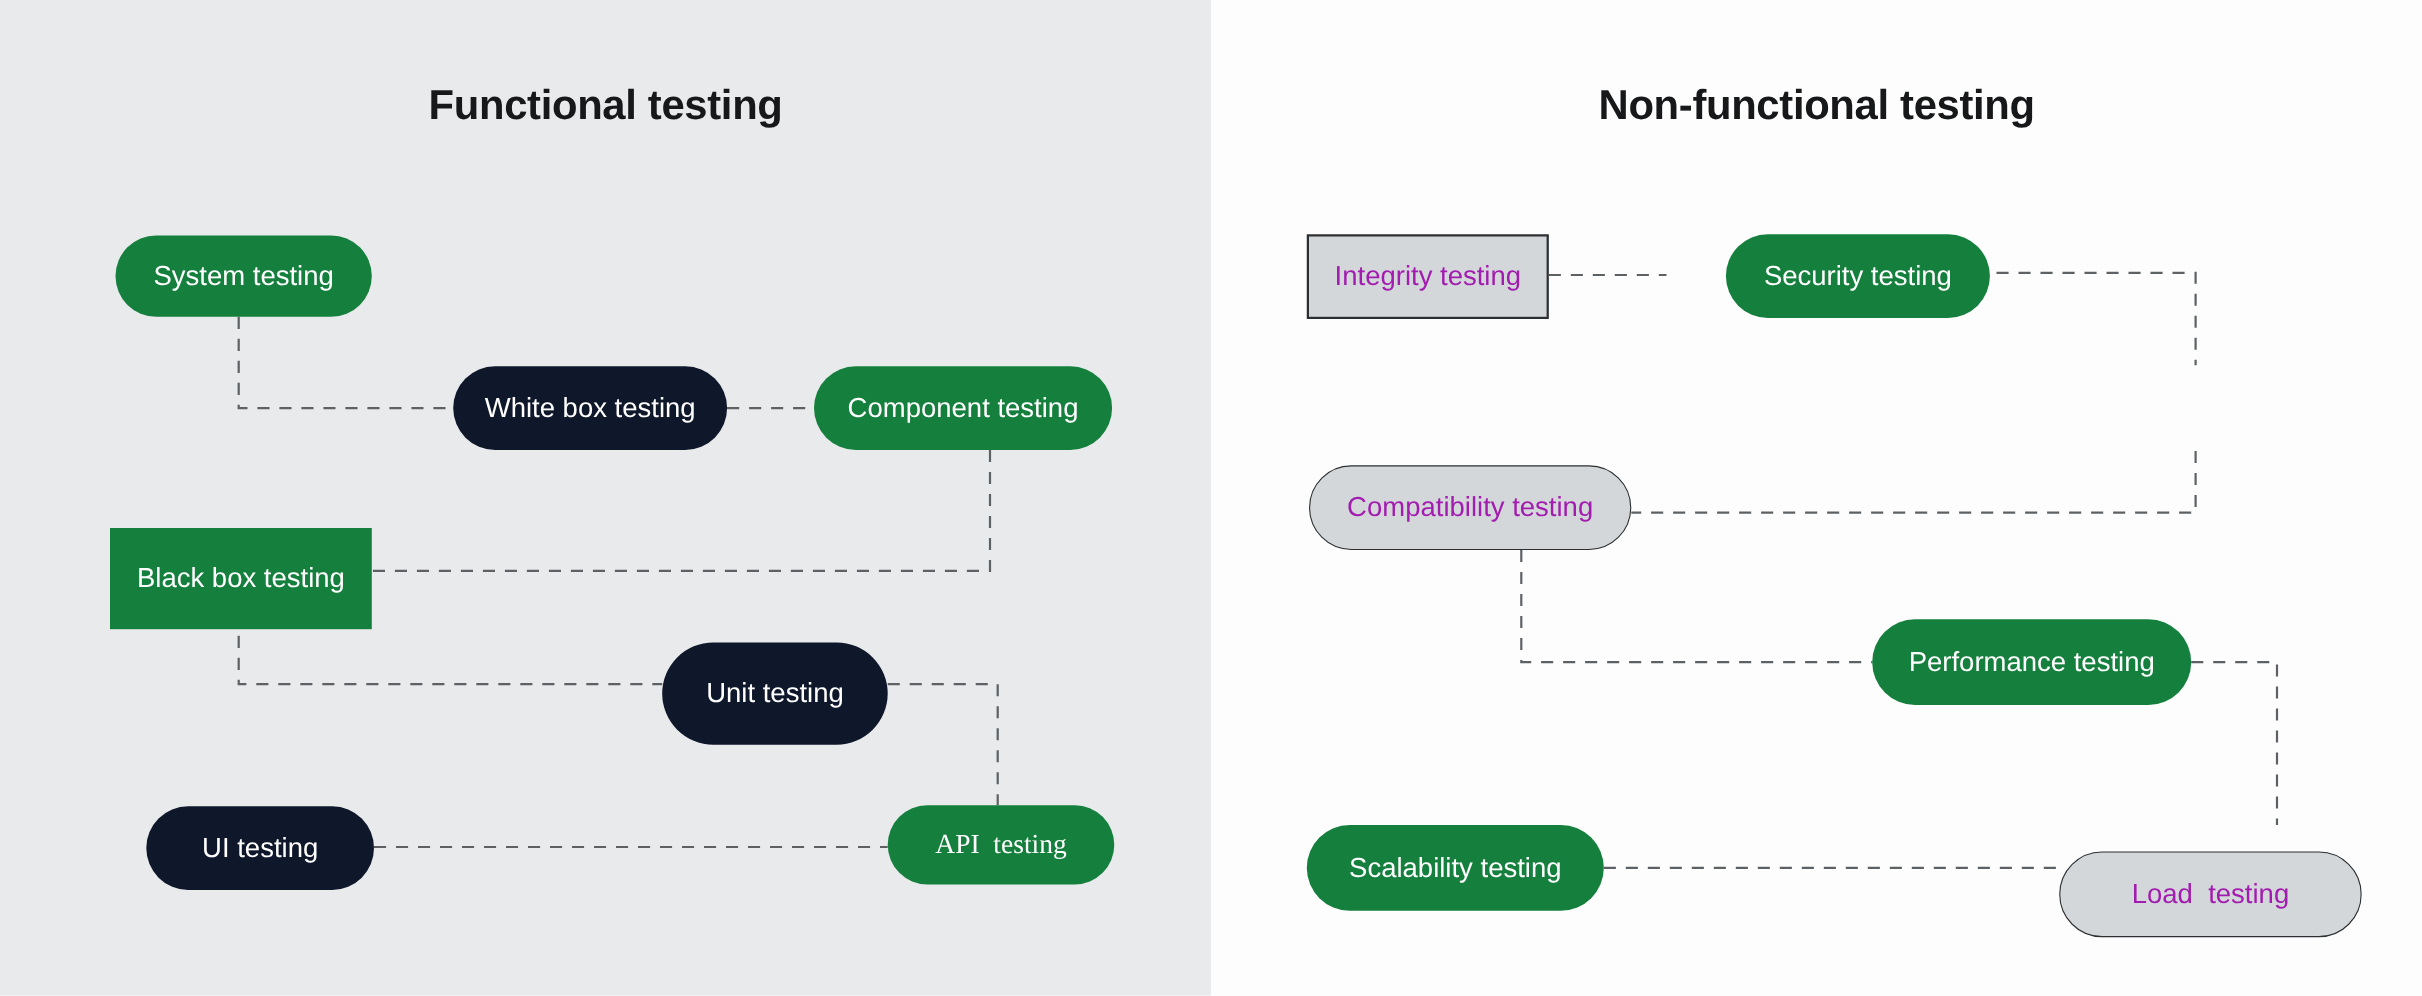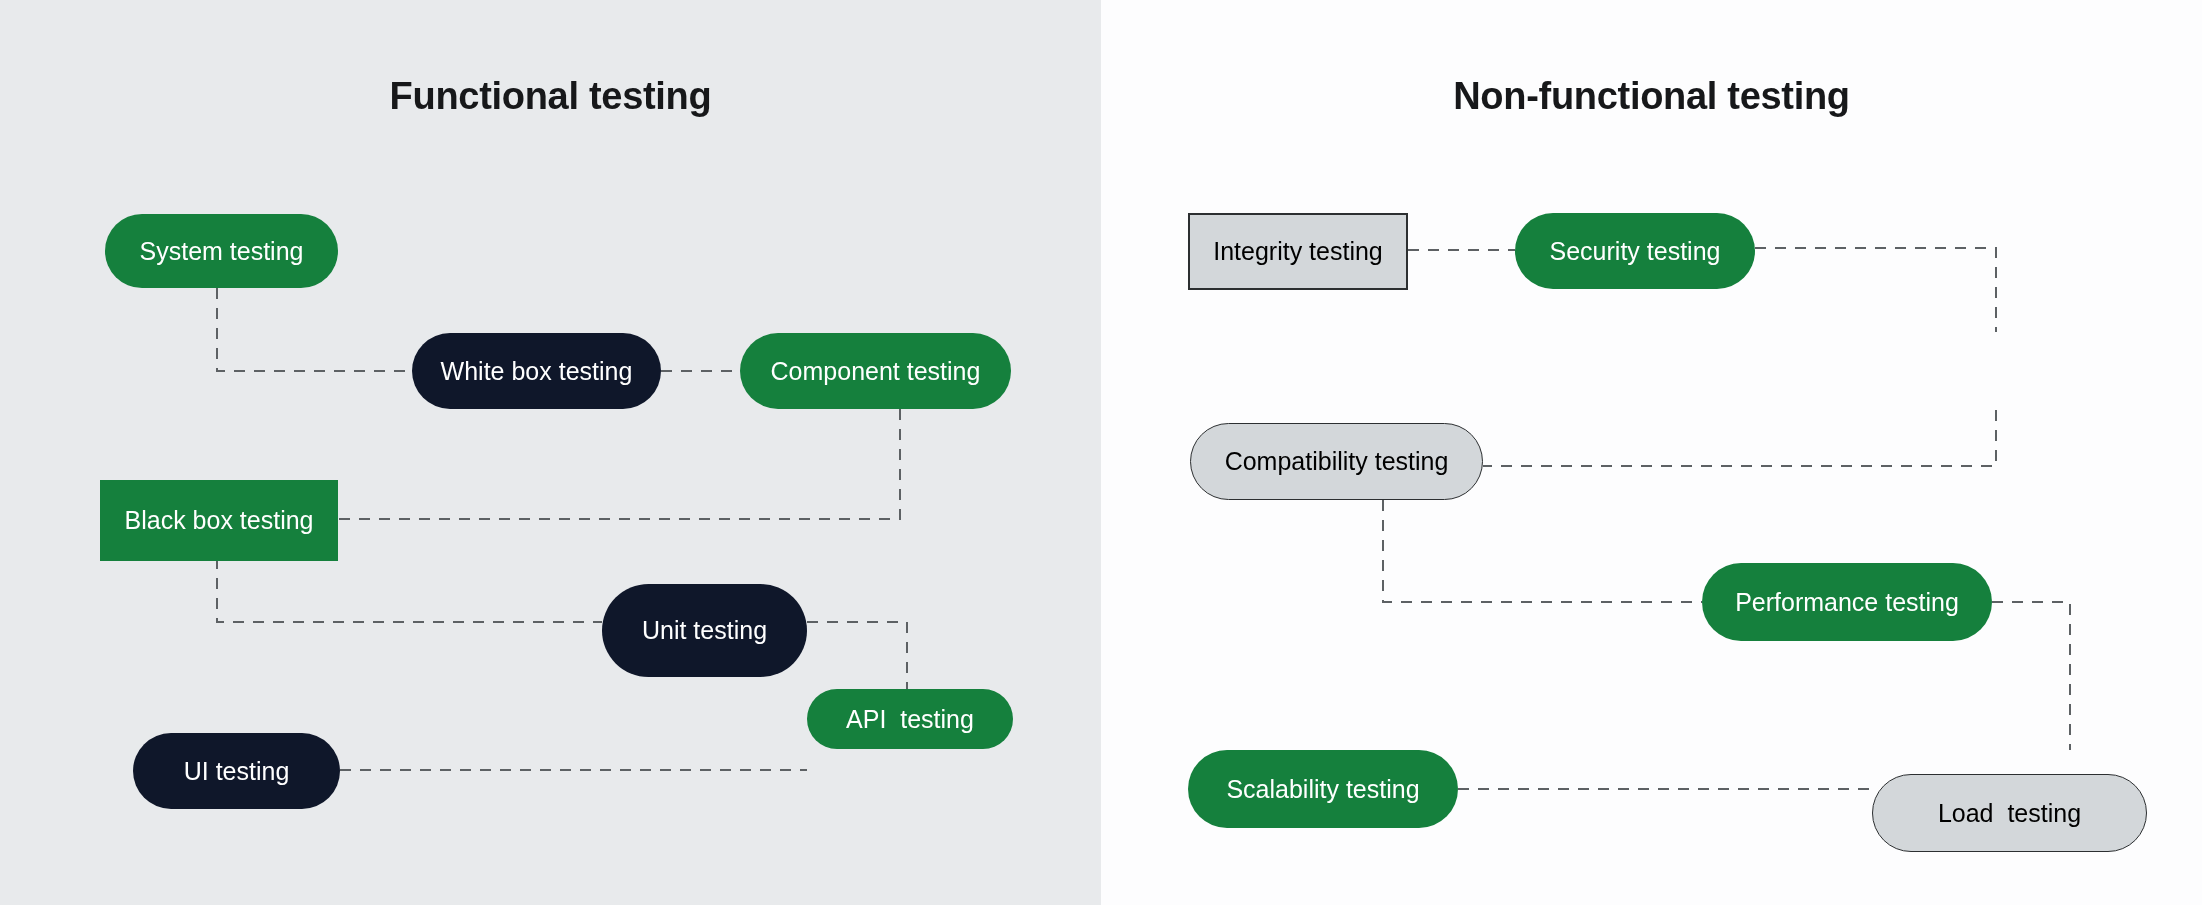--- a/index.html
+++ b/index.html
@@ -23,21 +23,21 @@
   .connectors { position: absolute; left: 0; top: 0; width: 2202px; height: 905px; }
   .node {
     position: absolute;
     display: flex; align-items: center; justify-content: center;
     font-size: 25px; box-sizing: border-box;
   }
   .node span { white-space: pre; }
   .pill { border-radius: 999px; }
   .black  { background: #15803d; color: #ffffff; }
   .salmon { background: #0f172a; color: #ffffff; }
-  .gray   { background: #d3d7da; color: #000000; border: 2px solid #2c2f31; }
+  .gray   { background: #d3d7da; color: #a21caf; border: 2px solid #2c2f31; }
   .gray.pill { border-width: 1.5px; }
 </style>
 </head>
 <body>
 
 <div class="canvas">
 
   <div class="panel left"></div>
   <div class="panel right"></div>
 
@@ -64,41 +64,41 @@
   </div>
 
   <div class="node pill salmon" style="left:412px; top:333px; width:249px; height:76px;">
     <span>White box testing</span>
   </div>
 
   <div class="node pill black" style="left:740px; top:333px; width:271px; height:76px;">
     <span>Component testing</span>
   </div>
 
-  <div class="node black" style="left:100px; top:480px; width:238px; height:81px;">
+  <div class="node black" style="left:100px; top:480px; width:238px; height:92px;">
     <span>Black box testing</span>
   </div>
 
   <div class="node pill salmon" style="left:602px; top:584px; width:205px; height:93px;">
     <span>Unit testing</span>
   </div>
 
   <div class="node pill salmon" style="left:133px; top:733px; width:207px; height:76px;">
     <span>UI testing</span>
   </div>
 
-  <div class="node pill black" style="left:807px; top:689px; width:206px; height:60px;">
+  <div class="node pill black" style="left:807px; top:732px; width:206px; height:72px;font-family:Liberation Serif, serif;">
     <span>API  testing</span>
   </div>
 
   <div class="node gray" style="left:1188px; top:213px; width:220px; height:77px;">
     <span>Integrity testing</span>
   </div>
 
-  <div class="node pill black" style="left:1515px; top:213px; width:240px; height:76px;">
+  <div class="node pill black" style="left:1569px; top:213px; width:240px; height:76px;">
     <span>Security testing</span>
   </div>
 
 
   <div class="node pill gray" style="left:1190px; top:423px; width:293px; height:77px;">
     <span>Compatibility testing</span>
   </div>
 
   <div class="node pill black" style="left:1702px; top:563px; width:290px; height:78px;">
     <span>Performance testing</span>

